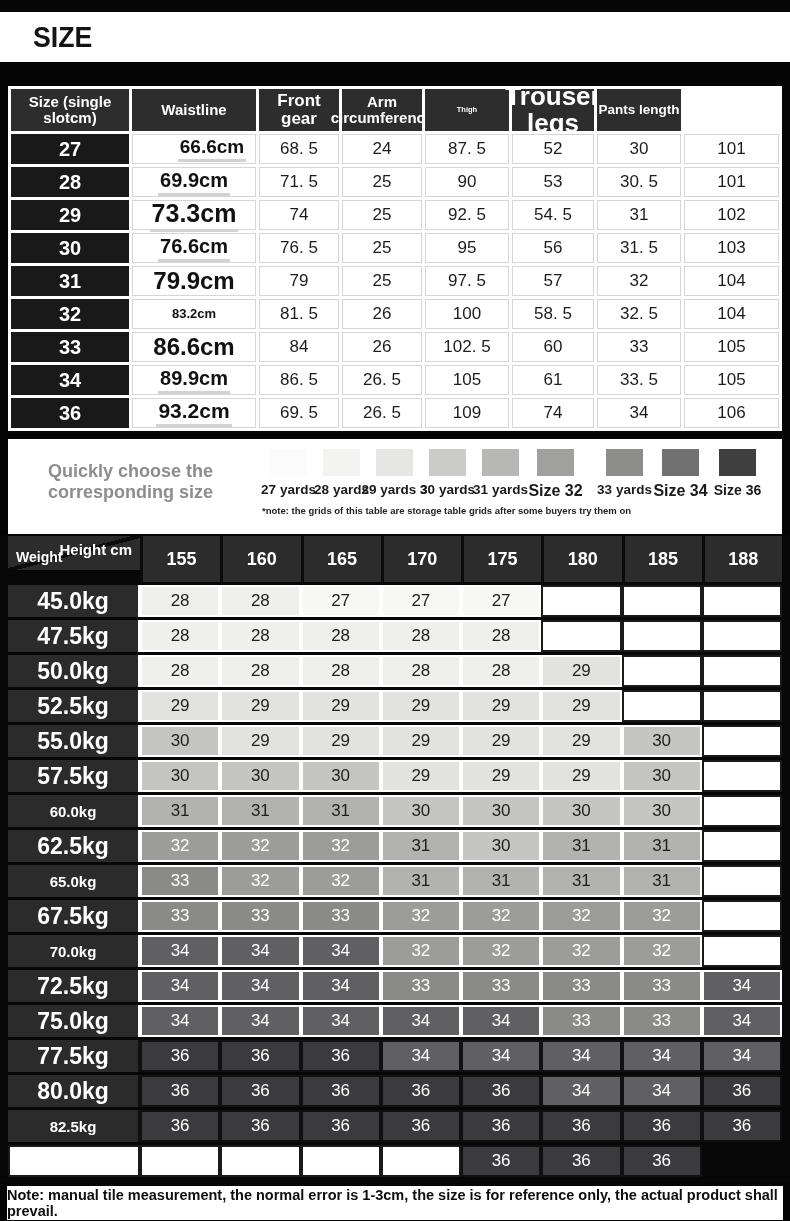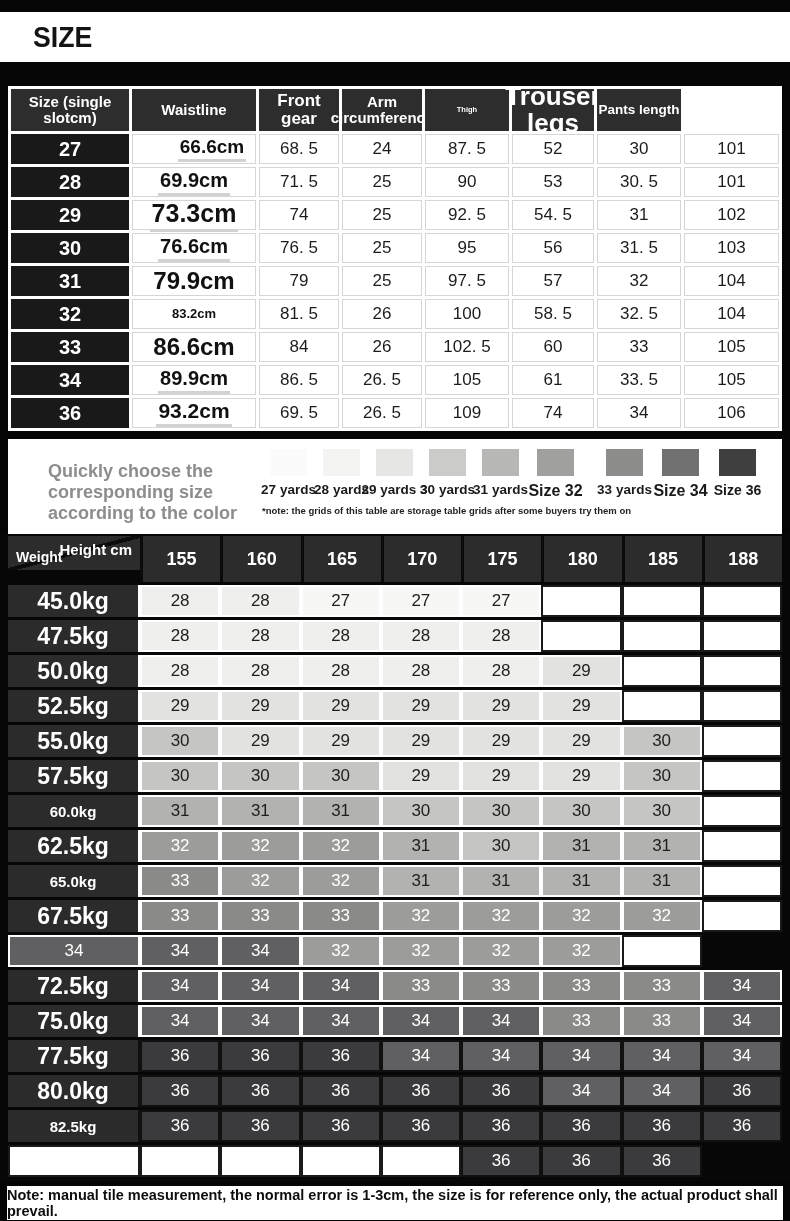--- a/index.html
+++ b/index.html
@@ -216,21 +216,20 @@
           <div class="tc val">34</div>
           <div class="tc val">106</div>
         </div>
       </div>
   </div>
 
   <div class="legend">
     <div class="lheading">
       <div>Quickly choose the</div>
       <div>corresponding size</div>
-      <div>according to the color</div>
     </div>
     <div class="lright">
       <div class="lswatches">
           <div class="litem">
             <div class="swatch" style="background: rgb(251, 251, 251);"></div>
             <div class="slabel">27 yards</div>
           </div>
           <div class="litem">
             <div class="swatch" style="background: rgb(243, 243, 241);"></div>
             <div class="slabel">28 yards</div>
@@ -388,20 +387,21 @@
           <div class="mcell" style="background: rgb(138, 138, 136); color: rgb(255, 255, 255);">33</div>
           <div class="mcell" style="background: rgb(138, 138, 136); color: rgb(255, 255, 255);">33</div>
           <div class="mcell" style="background: rgb(138, 138, 136); color: rgb(255, 255, 255);">33</div>
           <div class="mcell" style="background: rgb(156, 156, 154); color: rgb(255, 255, 255);">32</div>
           <div class="mcell" style="background: rgb(156, 156, 154); color: rgb(255, 255, 255);">32</div>
           <div class="mcell" style="background: rgb(156, 156, 154); color: rgb(255, 255, 255);">32</div>
           <div class="mcell" style="background: rgb(156, 156, 154); color: rgb(255, 255, 255);">32</div>
           <div class="mcell empty"></div>
         </div>
         <div class="mrow">
+          <div class="mlabel small">70.0kg</div>
           <div class="mcell" style="background: rgb(96, 96, 98); color: rgb(255, 255, 255);">34</div>
           <div class="mcell" style="background: rgb(96, 96, 98); color: rgb(255, 255, 255);">34</div>
           <div class="mcell" style="background: rgb(96, 96, 98); color: rgb(255, 255, 255);">34</div>
           <div class="mcell" style="background: rgb(156, 156, 154); color: rgb(255, 255, 255);">32</div>
           <div class="mcell" style="background: rgb(156, 156, 154); color: rgb(255, 255, 255);">32</div>
           <div class="mcell" style="background: rgb(156, 156, 154); color: rgb(255, 255, 255);">32</div>
           <div class="mcell" style="background: rgb(156, 156, 154); color: rgb(255, 255, 255);">32</div>
           <div class="mcell empty"></div>
         </div>
         <div class="mrow">

